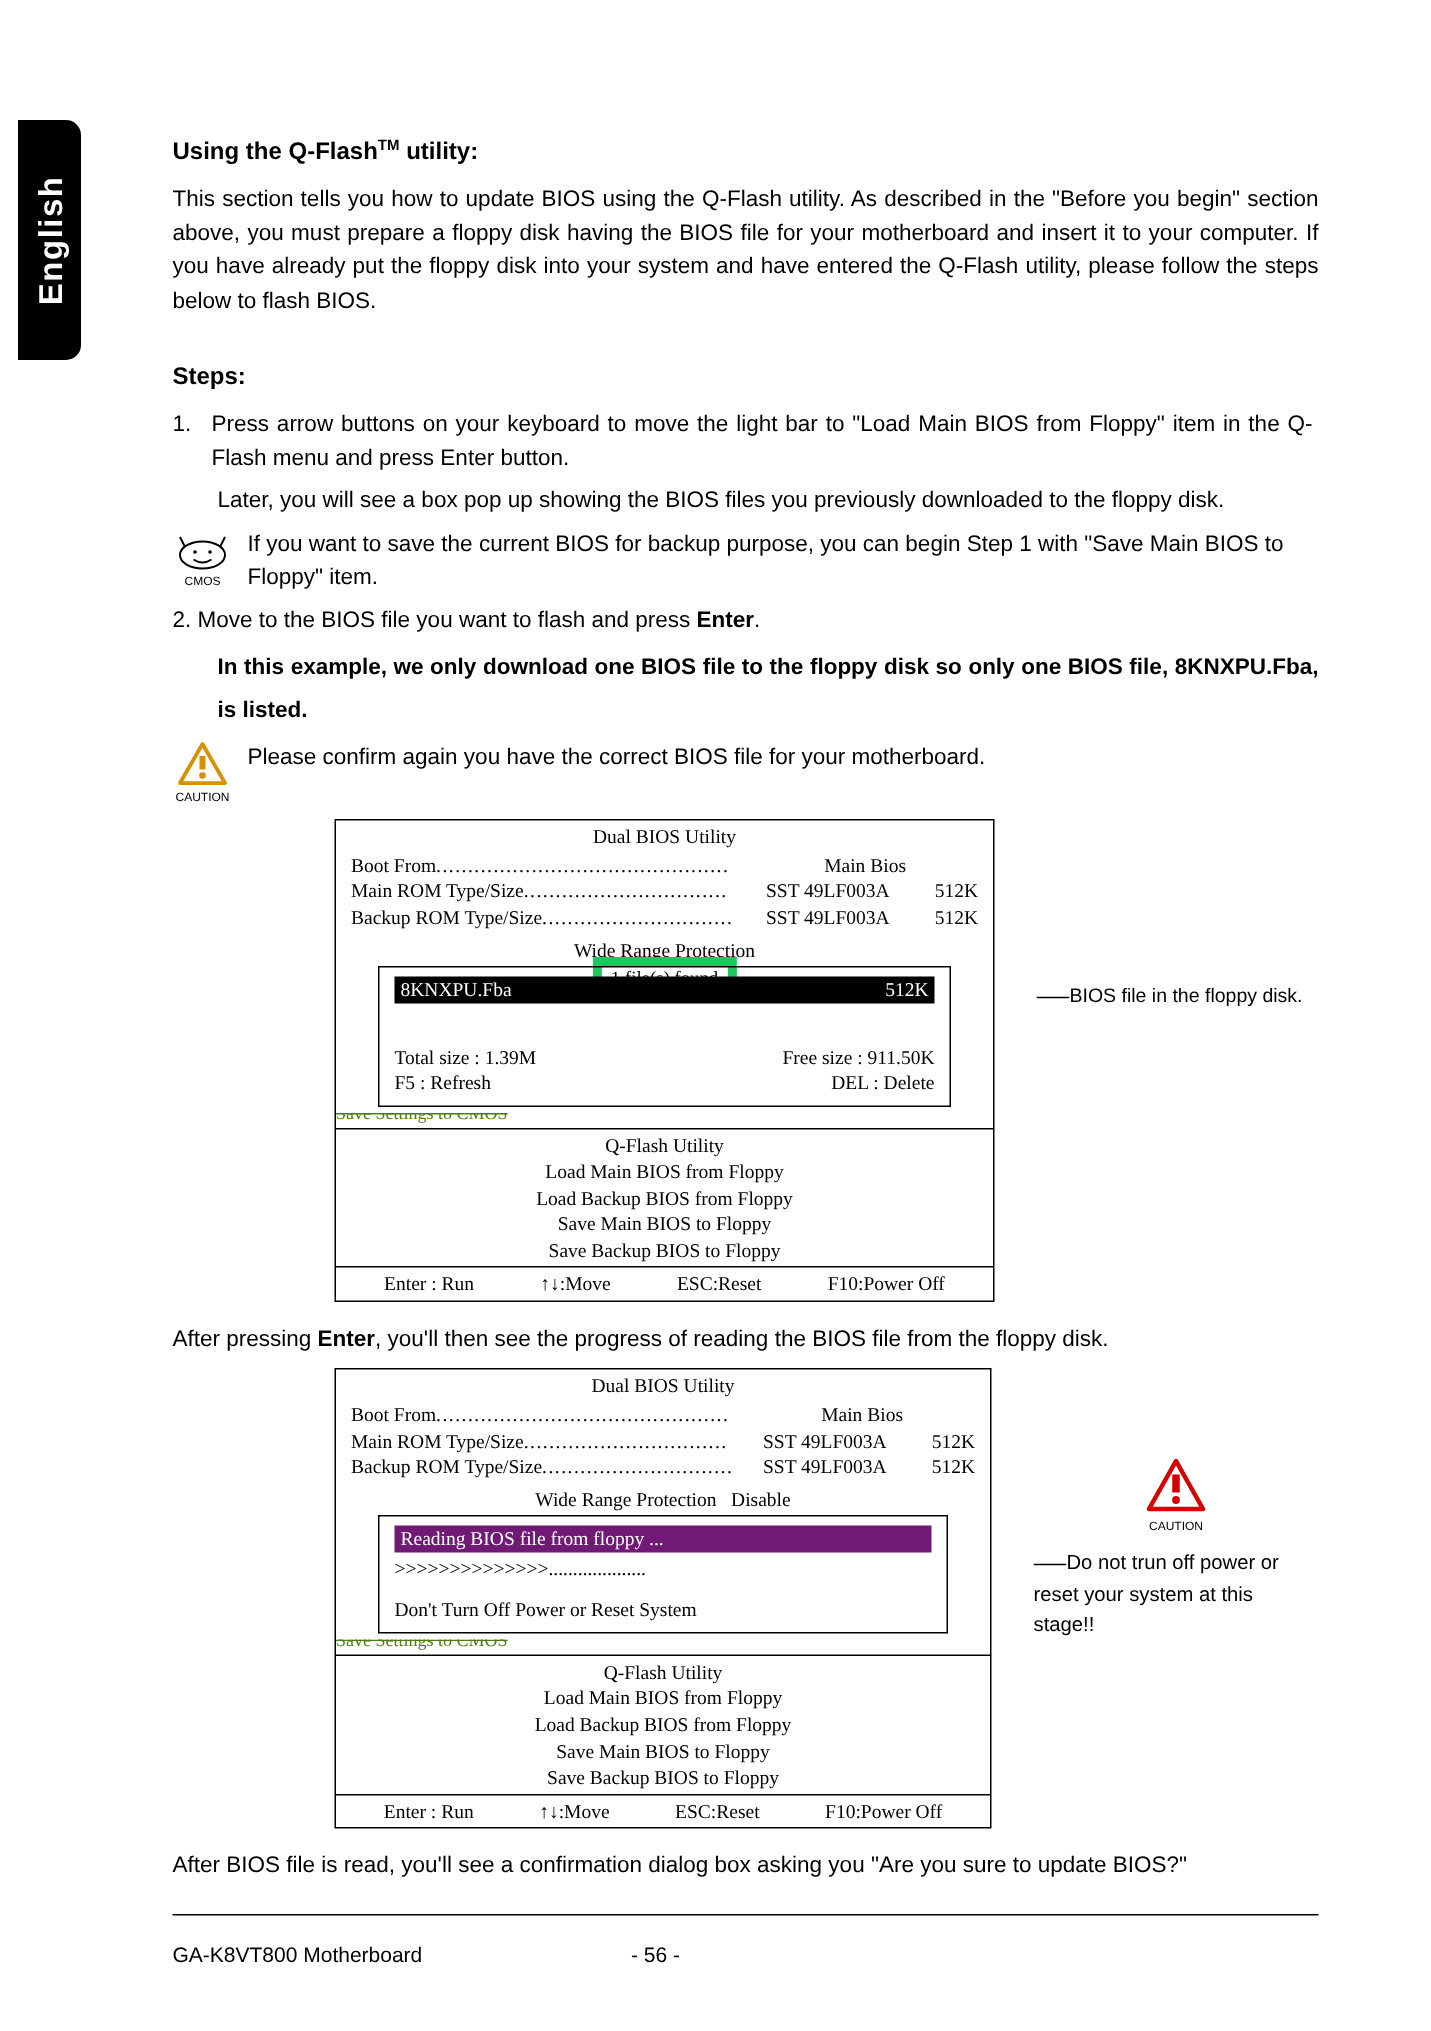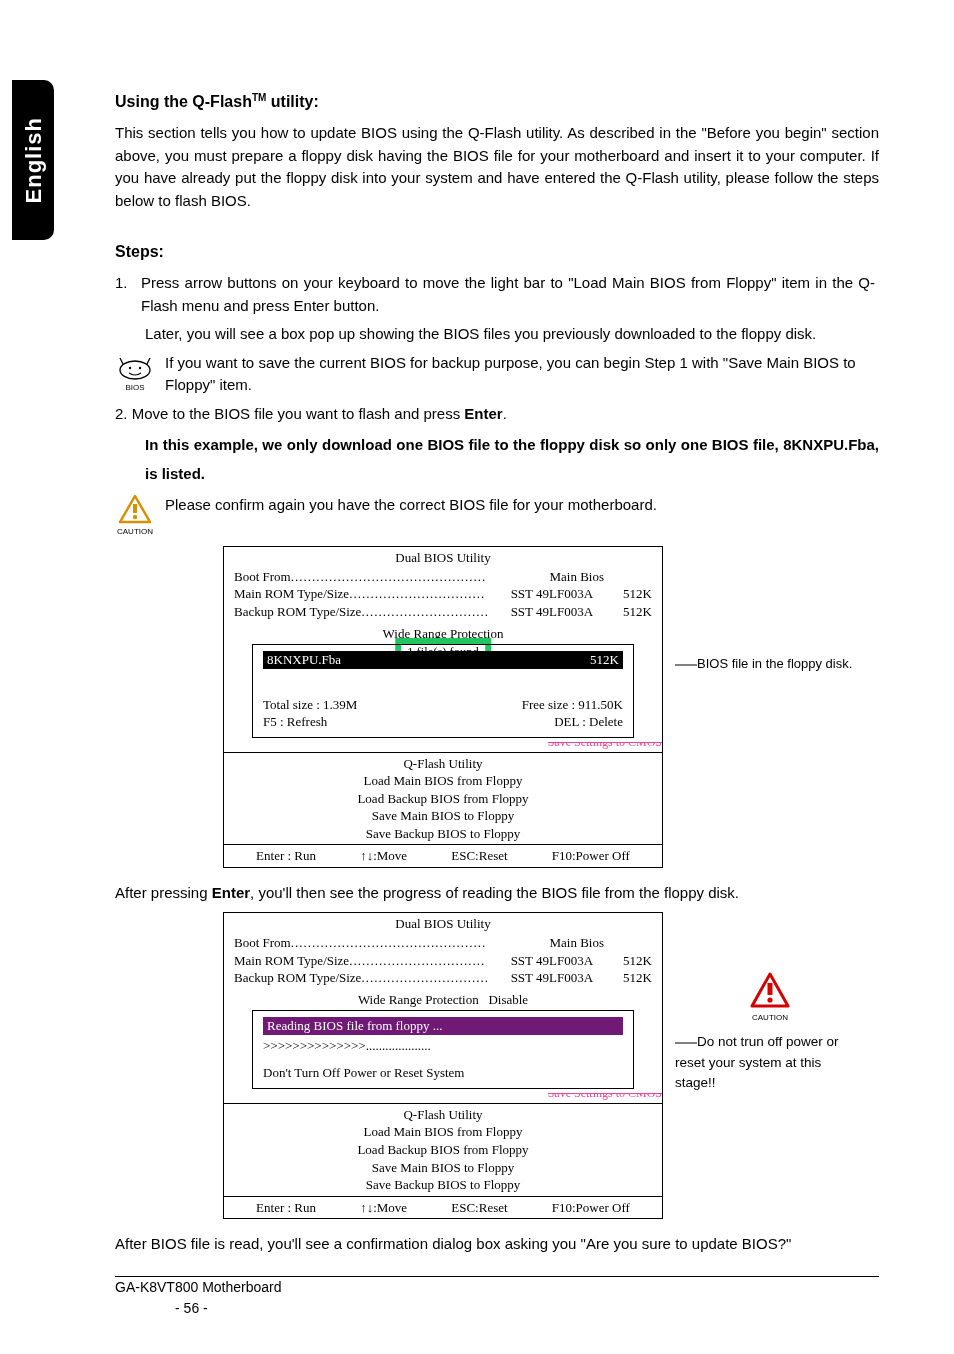--- a/index.html
+++ b/index.html
@@ -11,52 +11,52 @@
   p { margin-bottom: 6px; text-align: justify; }
   .sect-gap { margin-top: 28px; }
   .step-num { display: inline-block; width: 26px; }
   .step-text { display: inline-block; vertical-align: top; width: calc(100% - 30px); }
   .indent { margin-left: 30px; }
   .note-row { display: flex; align-items: flex-start; gap: 10px; margin-top: 6px; margin-bottom: 6px; }
   .note-icon { width: 40px; flex-shrink: 0; text-align: center; font-size: 8px; }
   .note-icon svg { display: block; margin: 0 auto 2px; }
   .caution-icon svg { display: block; margin: 0 auto 2px; }
   .bold { font-weight: bold; }
-  .bios-wrapper { display: flex; align-items: flex-start; gap: 12px; margin: 8px 0 14px 108px; }
+  .bios-wrapper { display: flex; align-items: flex-start; gap: 28px; margin: 8px 0 14px 108px; }
   .bios-util { border: 1.5px solid #000; width: 440px; font-family: "Times New Roman", Times, serif; font-size: 13px; line-height: 1.35; }
   .bios-title { text-align: center; padding: 2px 0 1px; }
   .bios-header { padding: 0 10px 4px; }
   .bios-row { display: flex; }
   .bios-row .lbl { flex: 0 0 auto; }
   .bios-row .dots { flex: 1 1 auto; overflow: hidden; white-space: nowrap; letter-spacing: 1px; }
   .bios-row .val { flex: 0 0 auto; padding-left: 4px; }
   .bios-row .val2 { flex: 0 0 auto; padding-left: 30px; min-width: 48px; text-align: right; }
   .filebox-wrap { position: relative; padding: 0 28px 6px; }
   .wide-range { text-align: center; margin-bottom: 2px; }
   .filebox-overlay { position: absolute; top: -6px; left: 50%; transform: translateX(-50%); background: #fff; border: 6px solid #22c55e; padding: 0 6px; font-size: 12.5px; }
   .filebox { border: 1.5px solid #000; padding: 6px 10px; position: relative; }
   .selected-row { background: #000; color: #fff; padding: 0 4px; display: flex; justify-content: space-between; }
   .filebox-details { display: flex; justify-content: space-between; margin-top: 27px; }
   .filebox-help { display: flex; justify-content: space-between; }
   .bios-subtitle { text-align: center; border-top: 1px solid #000; padding-top: 2px; }
   .bios-menu { text-align: center; }
   .bios-keys { display: flex; justify-content: space-around; padding: 2px 10px; border-top: 1px solid #000; margin-top: 2px; }
-  .save-settings-cut { text-align: right; font-size: 12px; color: #ec4899; overflow: hidden; height: 10px; margin-top: -2px; position: relative; }
+  .save-settings-cut { text-align: left; font-size: 12px; color: #4d7c0f; overflow: hidden; height: 10px; margin-top: -2px; position: relative; }
   .save-settings-cut span { position: relative; top: -8px; text-decoration: line-through; }
   .annot { font-size: 13px; line-height: 1.5; max-width: 180px; padding-top: 108px; }
   .annot2 { font-size: 13.5px; line-height: 1.5; max-width: 190px; padding-top: 60px; }
   .caution-block { text-align: center; font-size: 8px; margin-bottom: 8px; }
   .progress-box-wrap { padding: 0 28px 6px; }
   .progress-box { border: 1.5px solid #000; padding: 6px 10px; }
   .reading-row { background: #701a75; color: #fff; padding: 0 4px; }
   .progress-bar { margin-top: 2px; }
   .warn-row { margin-top: 10px; }
-  .footer { border-top: 1px solid #000; margin-top: 20px; padding-top: 0; display: flex; font-size: 14px; margin-left: 75px; flex-direction: column; }
+  .footer { border-top: 1px solid #000; margin-top: 20px; padding-top: 16px; display: flex; font-size: 14px; margin-left: 75px; }
   .footer .fl { width: 40%; }
-  .footer .fc { width: 20%; text-align: center; }
+  .footer .fc { width: 20%; }
   .tm { font-size: 10px; vertical-align: super; }
   .connector { stroke: #000; stroke-width: 1; fill: none; }
 </style>
 </head>
 <body>
 
 <div class="side-tab">
   <span>English</span>
 </div>
 
@@ -77,21 +77,21 @@
 
   <div class="note-row">
     <div class="note-icon">
       <svg width="36" height="28" viewBox="0 0 36 28">
         <ellipse cx="18" cy="18" rx="15" ry="9" fill="none" stroke="#000" stroke-width="1.3"></ellipse>
         <path d="M6 12 L3 6 M30 12 L33 6" stroke="#000" stroke-width="1.3"></path>
         <circle cx="13" cy="16" r="1.2" fill="#000"></circle>
           <circle cx="23" cy="16" r="1.2" fill="#000"></circle>
         <path d="M12 21 Q18 25 24 21" fill="none" stroke="#000" stroke-width="1.2"></path>
       </svg>
-      <span>BIOS</span>
+      <span>CMOS</span>
     </div>
     <div>If you want to save the current BIOS for backup purpose, you can begin Step 1 with "Save Main BIOS to Floppy" item.</div>
   </div>
 
   <p>
     <span>2. Move to the BIOS file you want to flash and press </span><span class="bold">Enter</span><span>.</span>
   </p>
 
   <p class="bold indent" style="line-height:1.9;">In this example, we only download one BIOS file to the floppy disk so only one BIOS file, 8KNXPU.Fba, is listed.</p>
 

